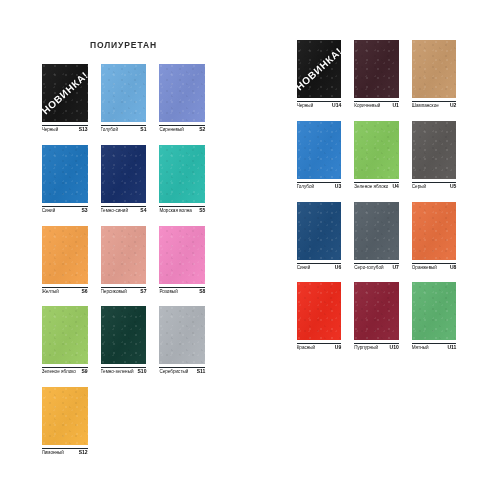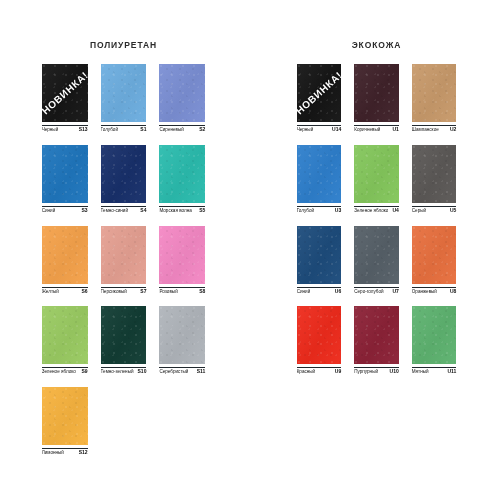--- a/index.html
+++ b/index.html
@@ -218,21 +218,20 @@
           <div class="swatch-chip" style="background-color: rgb(247, 179, 63);"></div>
           <div class="swatch-caption">
             <span class="swatch-name">Лимонный</span>
             <span class="swatch-code">S12</span>
           </div>
         </div>
       </div>
   </div>
 
   <div class="panel">
-    <div class="panel-title">ЭКОКОЖА</div>
     <div class="swatch-grid">
         <div class="swatch-cell">
           <div class="swatch-chip" style="background-color: rgb(21, 21, 21);">
             <span class="new-badge">НОВИНКА!</span>
           </div>
           <div class="swatch-caption">
             <span class="swatch-name">Черный</span>
             <span class="swatch-code">U14</span>
           </div>
         </div>

